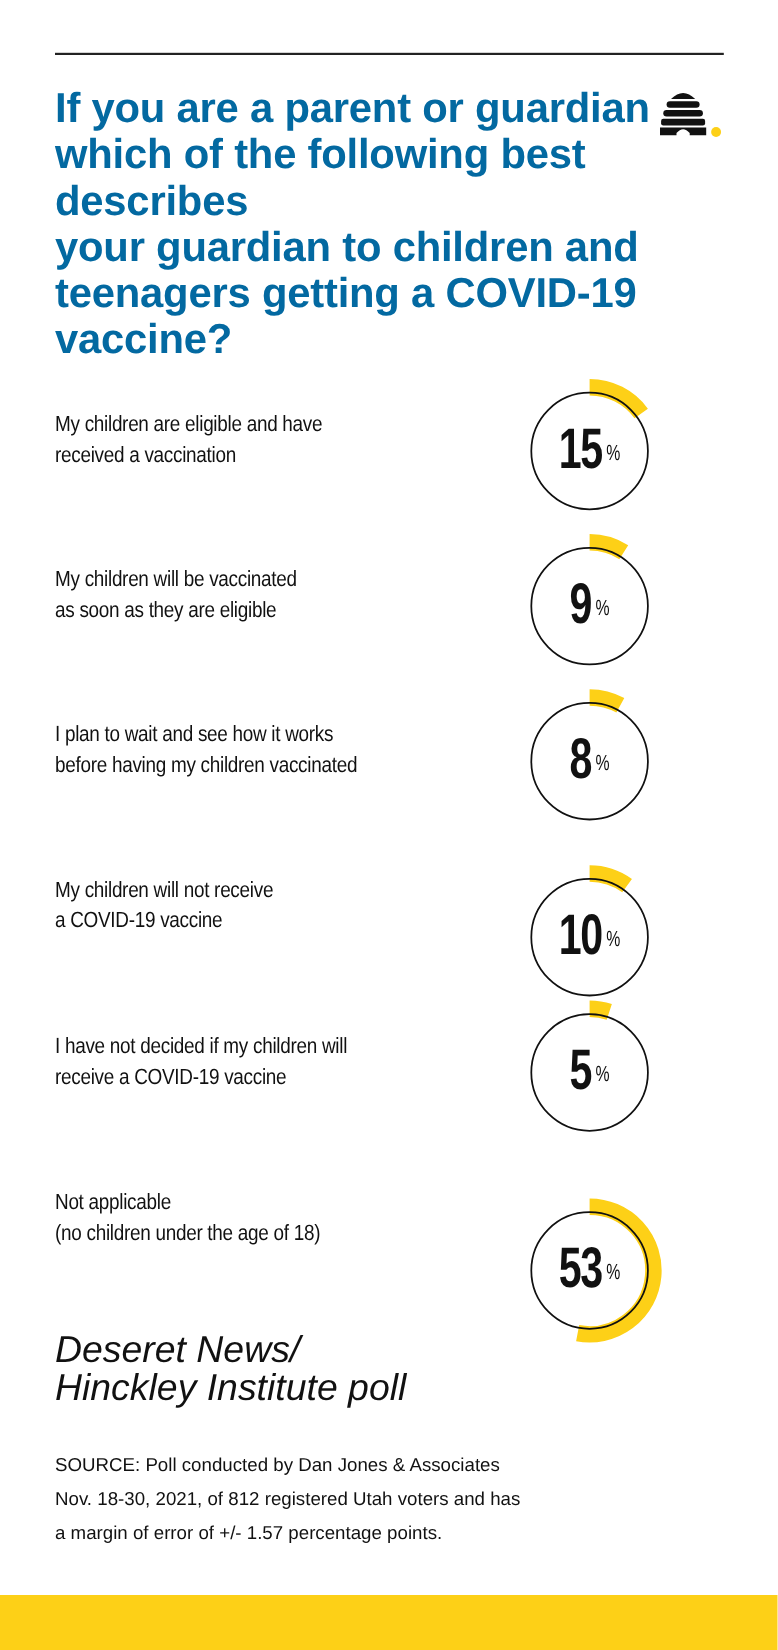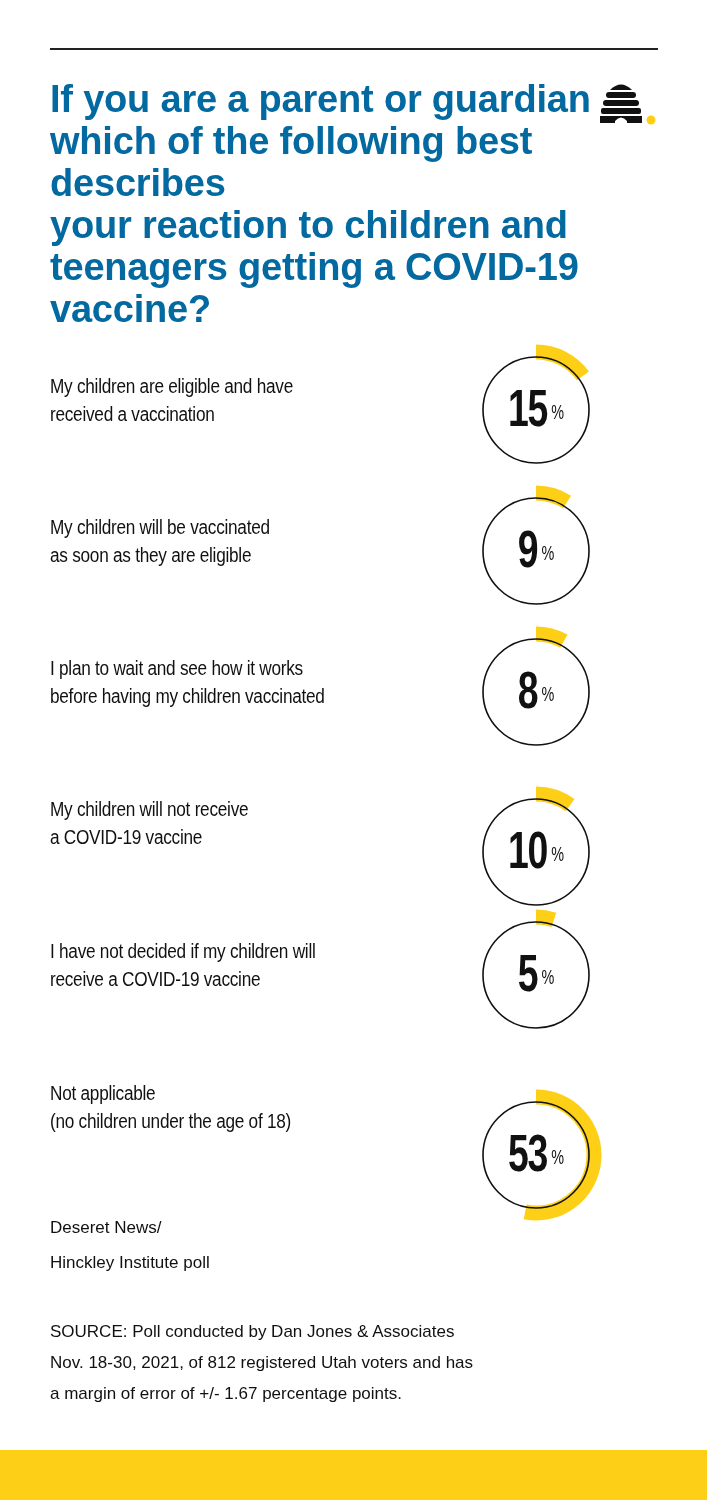--- a/index.html
+++ b/index.html
@@ -5,33 +5,33 @@
   html, body { margin: 0; padding: 0; background: #ffffff; }
   body { width: 707px; height: 1500px; position: relative; overflow: hidden; font-family: "Liberation Sans", sans-serif; color: #111; }
   .rule { position: absolute; left: 50px; top: 48px; width: 608px; height: 2px; background: #222; }
   .title { position: absolute; left: 50px; top: 78px; width: 560px; font-size: 38px; line-height: 42px; font-weight: 700; letter-spacing: -0.2px; color: #0369a1; margin: 0; }
   .logo { position: absolute; left: 598px; top: 80px; width: 62px; height: 46px; }
   .row-label { position: absolute; left: 50px; width: 390px; font-family: "Liberation Sans", sans-serif; font-size: 20px; line-height: 28px; font-weight: 400; color: #111; transform: scaleX(0.86); transform-origin: left top; letter-spacing: -0.3px; }
   .dial { position: absolute; left: 466px; width: 140px; height: 140px; }
   .dial svg { position: absolute; left: 0; top: 0; }
   .dial-value { position: absolute; top: 36px; left: 0; width: 140px; text-align: center; font-family: "Liberation Sans", sans-serif; font-weight: 700; font-size: 52px; line-height: 64px; color: #111; letter-spacing: -2px; transform: scaleX(0.72); }
   .dial-value .pct { font-size: 20px; font-weight: 400; vertical-align: top; position: relative; top: 4px; margin-left: 6px; letter-spacing: 0; }
-  .credit { position: absolute; left: 50px; top: 1210px; font-size: 17px; line-height: 35px; color: #111; }
+  .credit { position: absolute; left: 50px; top: 1210px; font-size: 34px; line-height: 35px; color: #111; font-style: italic; }
   .source { position: absolute; left: 50px; top: 1316px; width: 620px; font-size: 17px; line-height: 31px; color: #111; }
   .footer-bar { position: absolute; left: 0; top: 1450px; width: 707px; height: 50px; background: #fdd017; }
 </style>
 </head>
 <body>
 
 <div class="rule"></div>
 
 <h1 class="title">
   <div>If you are a parent or guardian</div>
   <div>which of the following best describes</div>
-  <div>your reaction to children and</div>
+  <div>your guardian to children and</div>
   <div>teenagers getting a COVID-19 vaccine?</div>
 </h1>
 
 <div class="logo">
   <svg width="62" height="46" viewBox="0 0 62 46">
     <path d="M12 10 Q23 -1 34 10 Z" fill="#111"></path>
     <rect x="8" y="12" width="30" height="6" rx="3" fill="#111"></rect>
     <rect x="5" y="20" width="36" height="6" rx="3" fill="#111"></rect>
     <rect x="3" y="28" width="40" height="6" rx="2" fill="#111"></rect>
     <path d="M2 36 H44 V43 H29 V41 Q23 34 17 41 V43 H2 Z" fill="#111"></path>
@@ -114,16 +114,16 @@
 </div>
 
 <div class="credit">
   <div>Deseret News/</div>
   <div>Hinckley Institute poll</div>
 </div>
 
 <div class="source">
   <div>SOURCE: Poll conducted by Dan Jones &amp; Associates</div>
   <div>Nov. 18-30, 2021, of 812 registered Utah voters and has</div>
-  <div>a margin of error of +/- 1.67 percentage points.</div>
+  <div>a margin of error of +/- 1.57 percentage points.</div>
 </div>
 
 <div class="footer-bar"></div>
 
 </body></html>

